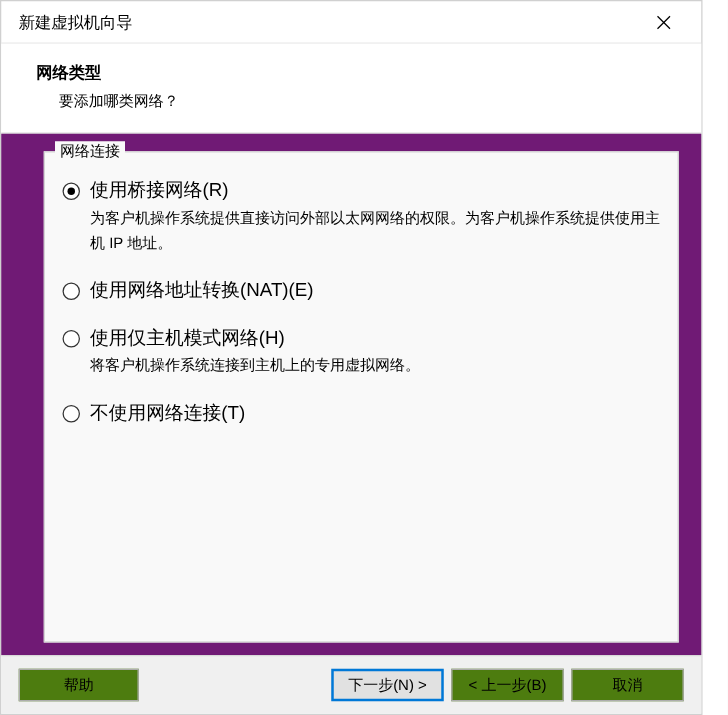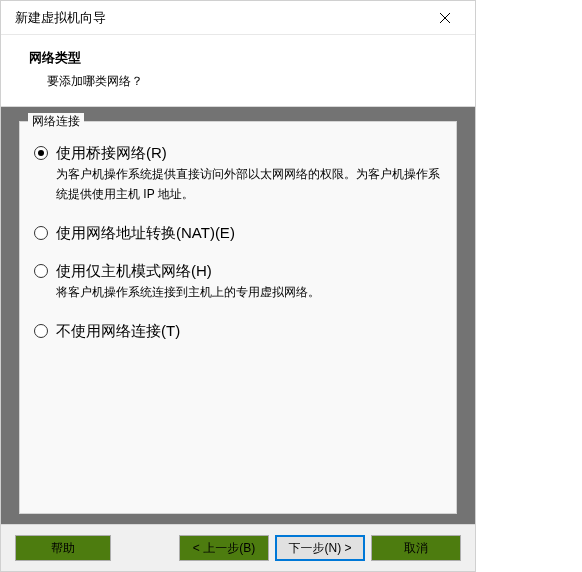--- a/index.html
+++ b/index.html
@@ -5,21 +5,21 @@
 * { box-sizing: border-box; margin: 0; padding: 0; }
 body {
   font-family: "Microsoft YaHei", "SimSun", sans-serif;
   font-size: 12px;
   background: #fff;
   width: 582px;
   height: 572px;
   overflow: hidden;
 }
 .dialog {
-  width: 476px;
+  width: 562px;
   height: 572px;
   border: 1px solid #d0d0d0;
   background: #fff;
   display: flex;
   flex-direction: column;
 }
 .titlebar {
   height: 34px;
   display: flex;
   align-items: center;
@@ -35,22 +35,22 @@
 .close-btn svg { width: 12px; height: 12px; }
 .header {
   padding: 14px 20px 16px 28px;
   background: #fff;
   border-bottom: 1px solid #d8d8d8;
 }
 .header-title { font-weight: bold; font-size: 13px; color: #000; margin-bottom: 6px; }
 .header-subtitle { font-size: 12px; color: #000; padding-left: 18px; }
 .body {
   flex: 1;
-  padding: 14px 18px 10px 18px;
-  background: #737373;
+  padding: 14px 18px 10px 34px;
+  background: #701a75;
 }
 .groupbox {
   position: relative;
   border: 1px solid #d4d4d4;
   padding: 22px 14px 14px 14px;
   height: 100%;
   background: #f9f9f9;
 }
 .group-label {
   position: absolute;
@@ -164,19 +164,19 @@
           <div class="radio-label">不使用网络连接(T)</div>
         </div>
       </div>
 
     </div>
   </div>
 
   <div class="footer">
     <button class="btn help">帮助</button>
     <div class="spacer"></div>
+    <button class="btn primary">下一步(N) &gt;</button>
     <button class="btn">&lt; 上一步(B)</button>
-    <button class="btn primary">下一步(N) &gt;</button>
     <button class="btn">取消</button>
   </div>
 
 
 </div>
 
 </body></html>

